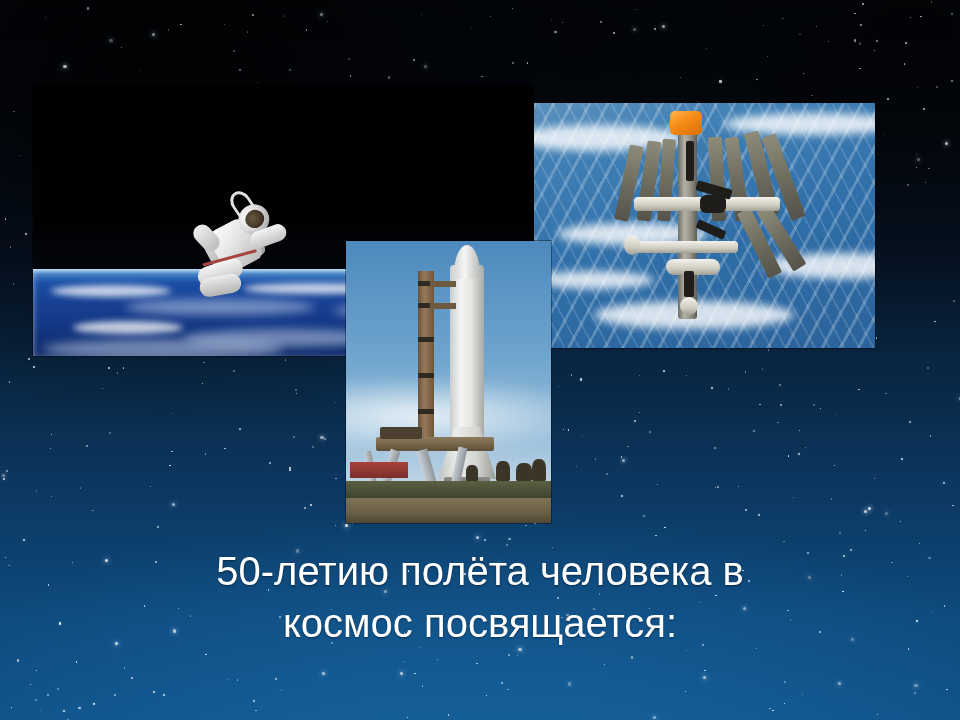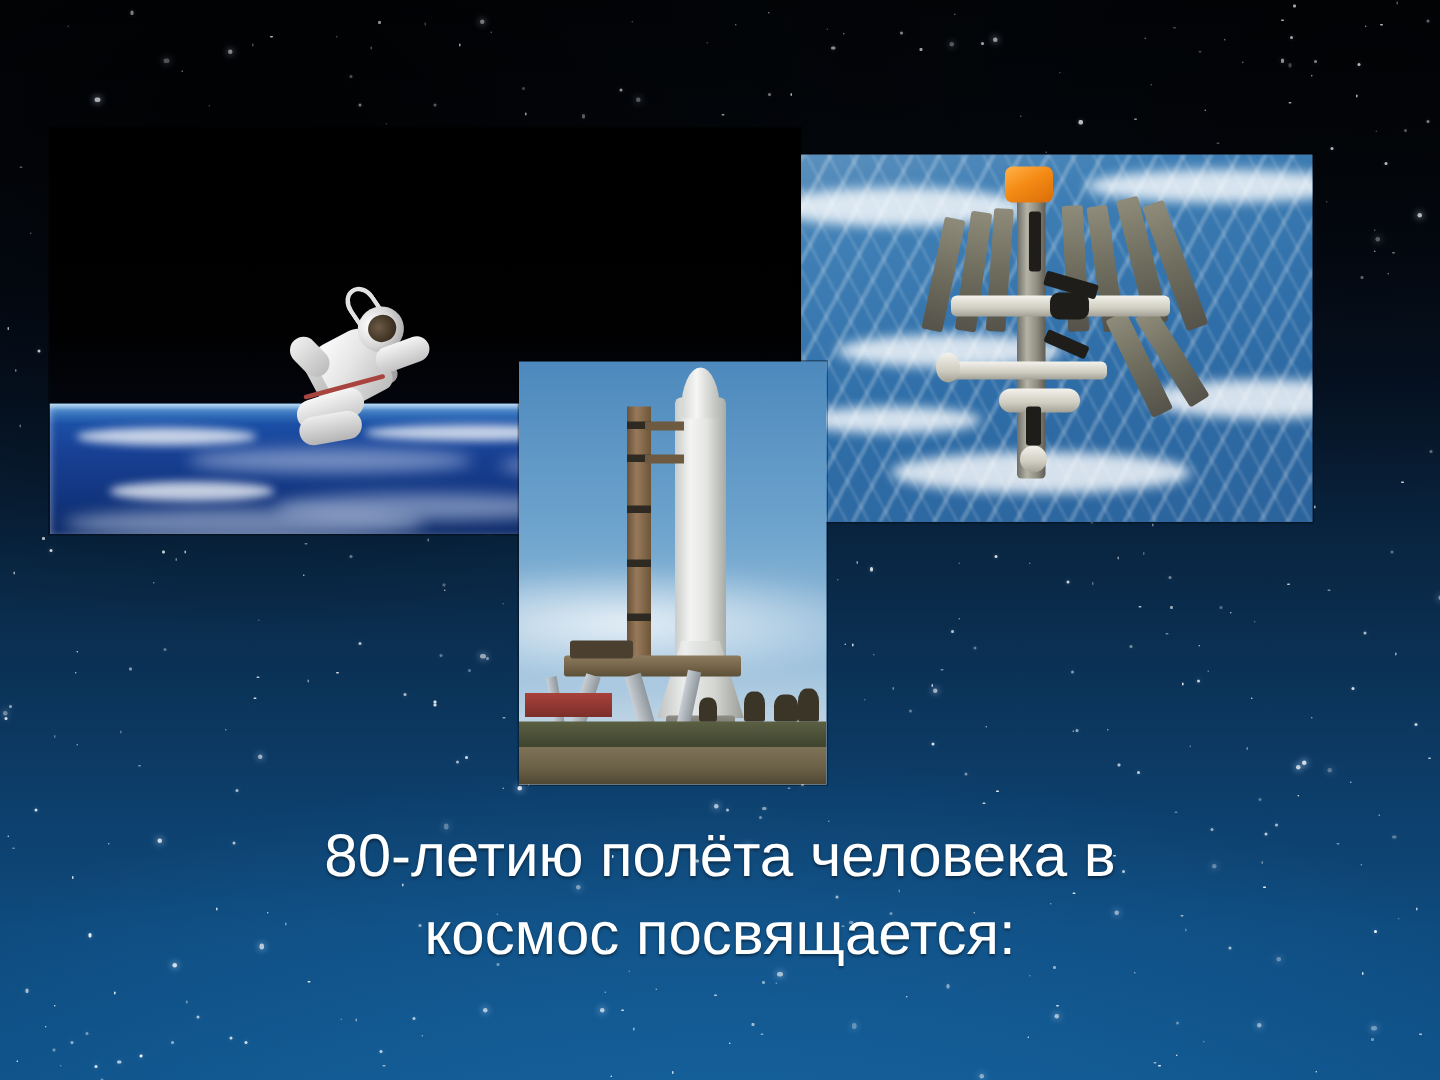--- a/index.html
+++ b/index.html
@@ -911,16 +911,16 @@
 
     <div class="r-grass"></div>
     <div class="r-ground"></div>
     <div class="r-redwall"></div>
     <div class="r-tree" style="left:150px; width:14px; height:20px;"></div>
     <div class="r-tree" style="left:170px; width:16px; height:18px;"></div>
     <div class="r-tree" style="left:186px; width:14px; height:22px;"></div>
     <div class="r-tree" style="left:120px; width:12px; height:16px;"></div>
   </div>
 
-  <div id="headline">80-летию полёта человека в
+  <div id="headline">50-летию полёта человека в
 космос посвящается:</div>
 
 </div>
 
 </body></html>

